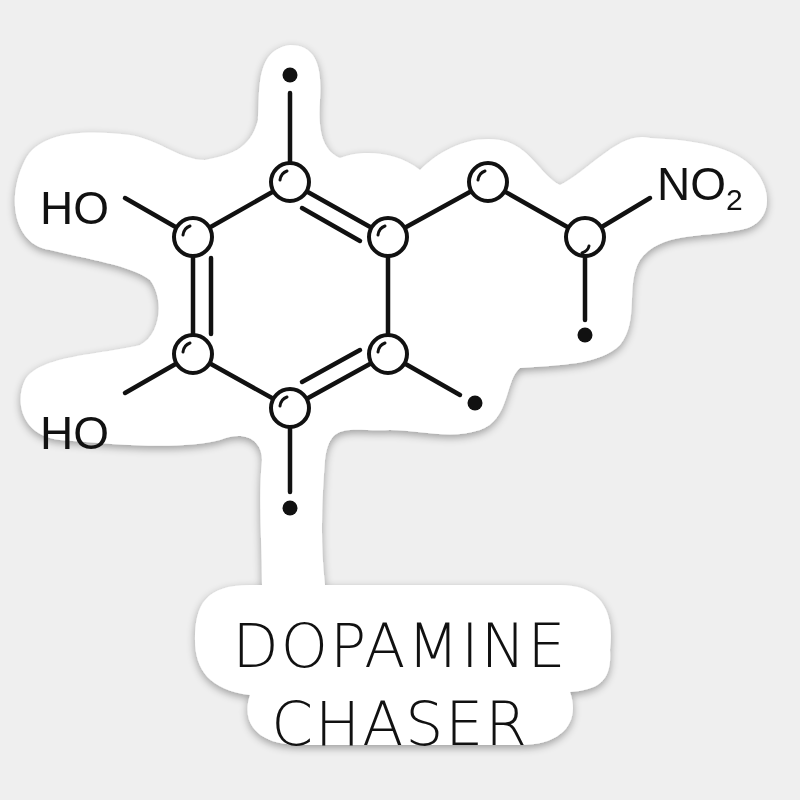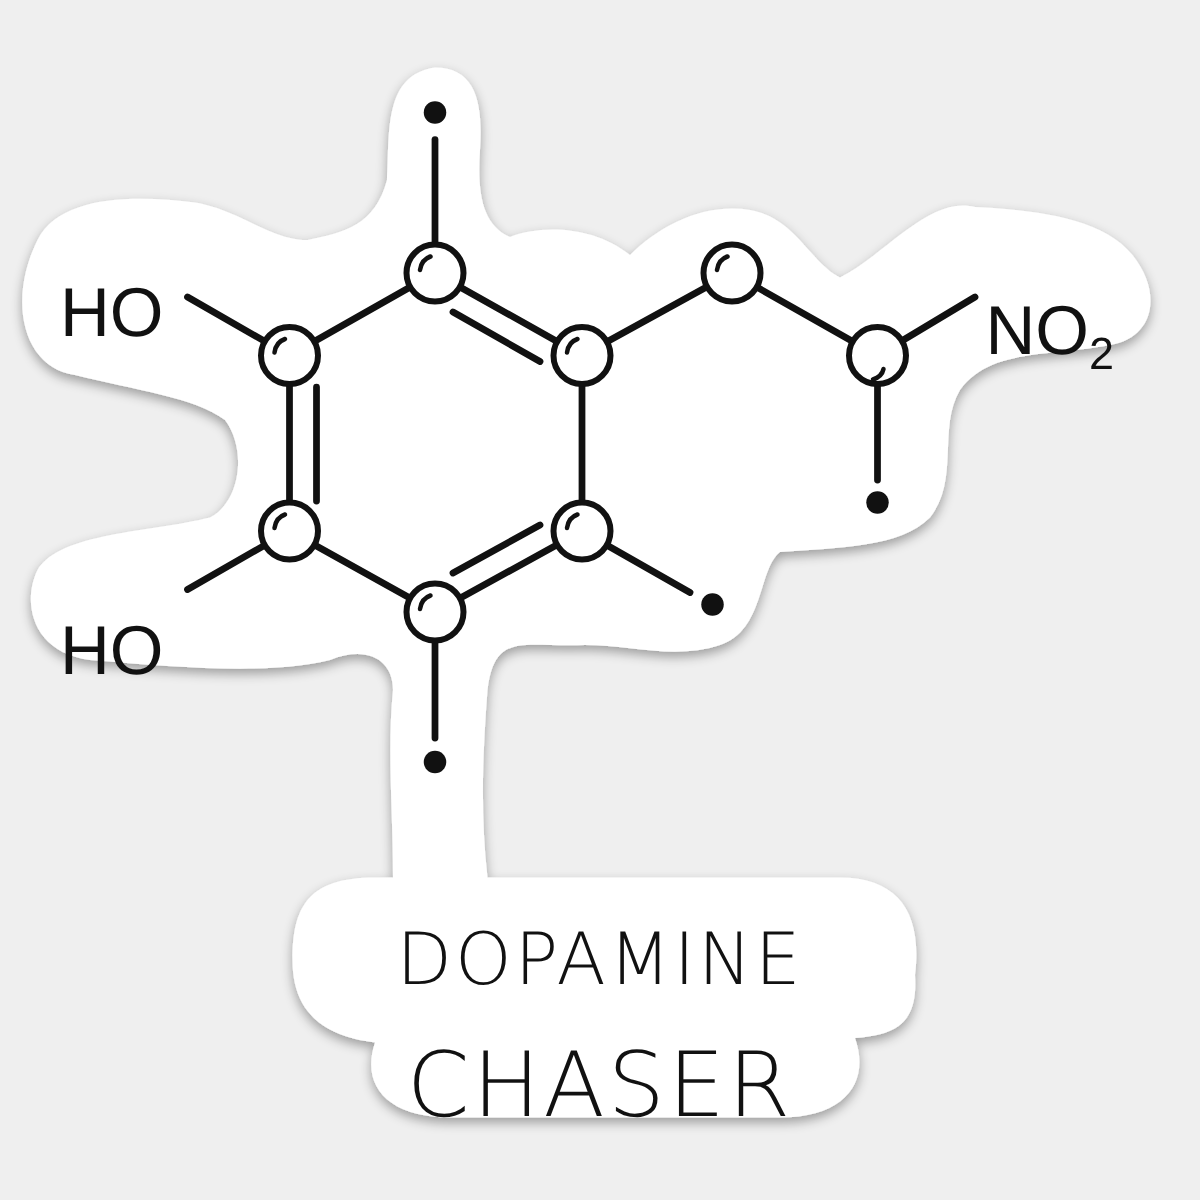--- a/index.html
+++ b/index.html
@@ -9,21 +9,21 @@
       position: relative;
       font-family: "DejaVu Sans", sans-serif;
     }
     #sticker { position: absolute; left: 0; top: 0; width: 800px; height: 800px; }
     .label {
       position: absolute; color: #111;
       font-family: "Liberation Sans", sans-serif;
       line-height: 1; white-space: nowrap;
     }
     .ho { font-size: 46px; margin-top: 23px; }
-    .no2 { font-size: 46px; margin-top: 36px; }
+    .no2 { font-size: 46px; }
     .no2 sub { font-size: 30px; vertical-align: -10px; }
     .title {
       position: absolute; left: 0; width: 800px; text-align: center;
       font-family: "DejaVu Sans", sans-serif; font-weight: 300;
       color: #111; letter-spacing: 2px; line-height: 1;
     }
   </style>
 </head>
 <body>
 
@@ -111,14 +111,14 @@
     <circle cx="290" cy="508" r="7.5"></circle>
   </g>
 </svg>
 
 <div class="label ho" style="left:40px; top:162px;">HO</div>
 <div class="label ho" style="left:40px; top:387px;">HO</div>
 <div class="label no2" style="left:657px; top:161px;">
   <span>NO</span><sub>2</sub>
 </div>
 
-<div class="title" style="top:616px; font-size:48px;">DOPAMINE</div>
+<div class="title" style="top:616px; font-size:60px;">DOPAMINE</div>
 <div class="title" style="top:694px; font-size:60px;">CHASER</div>
 
 </body></html>

